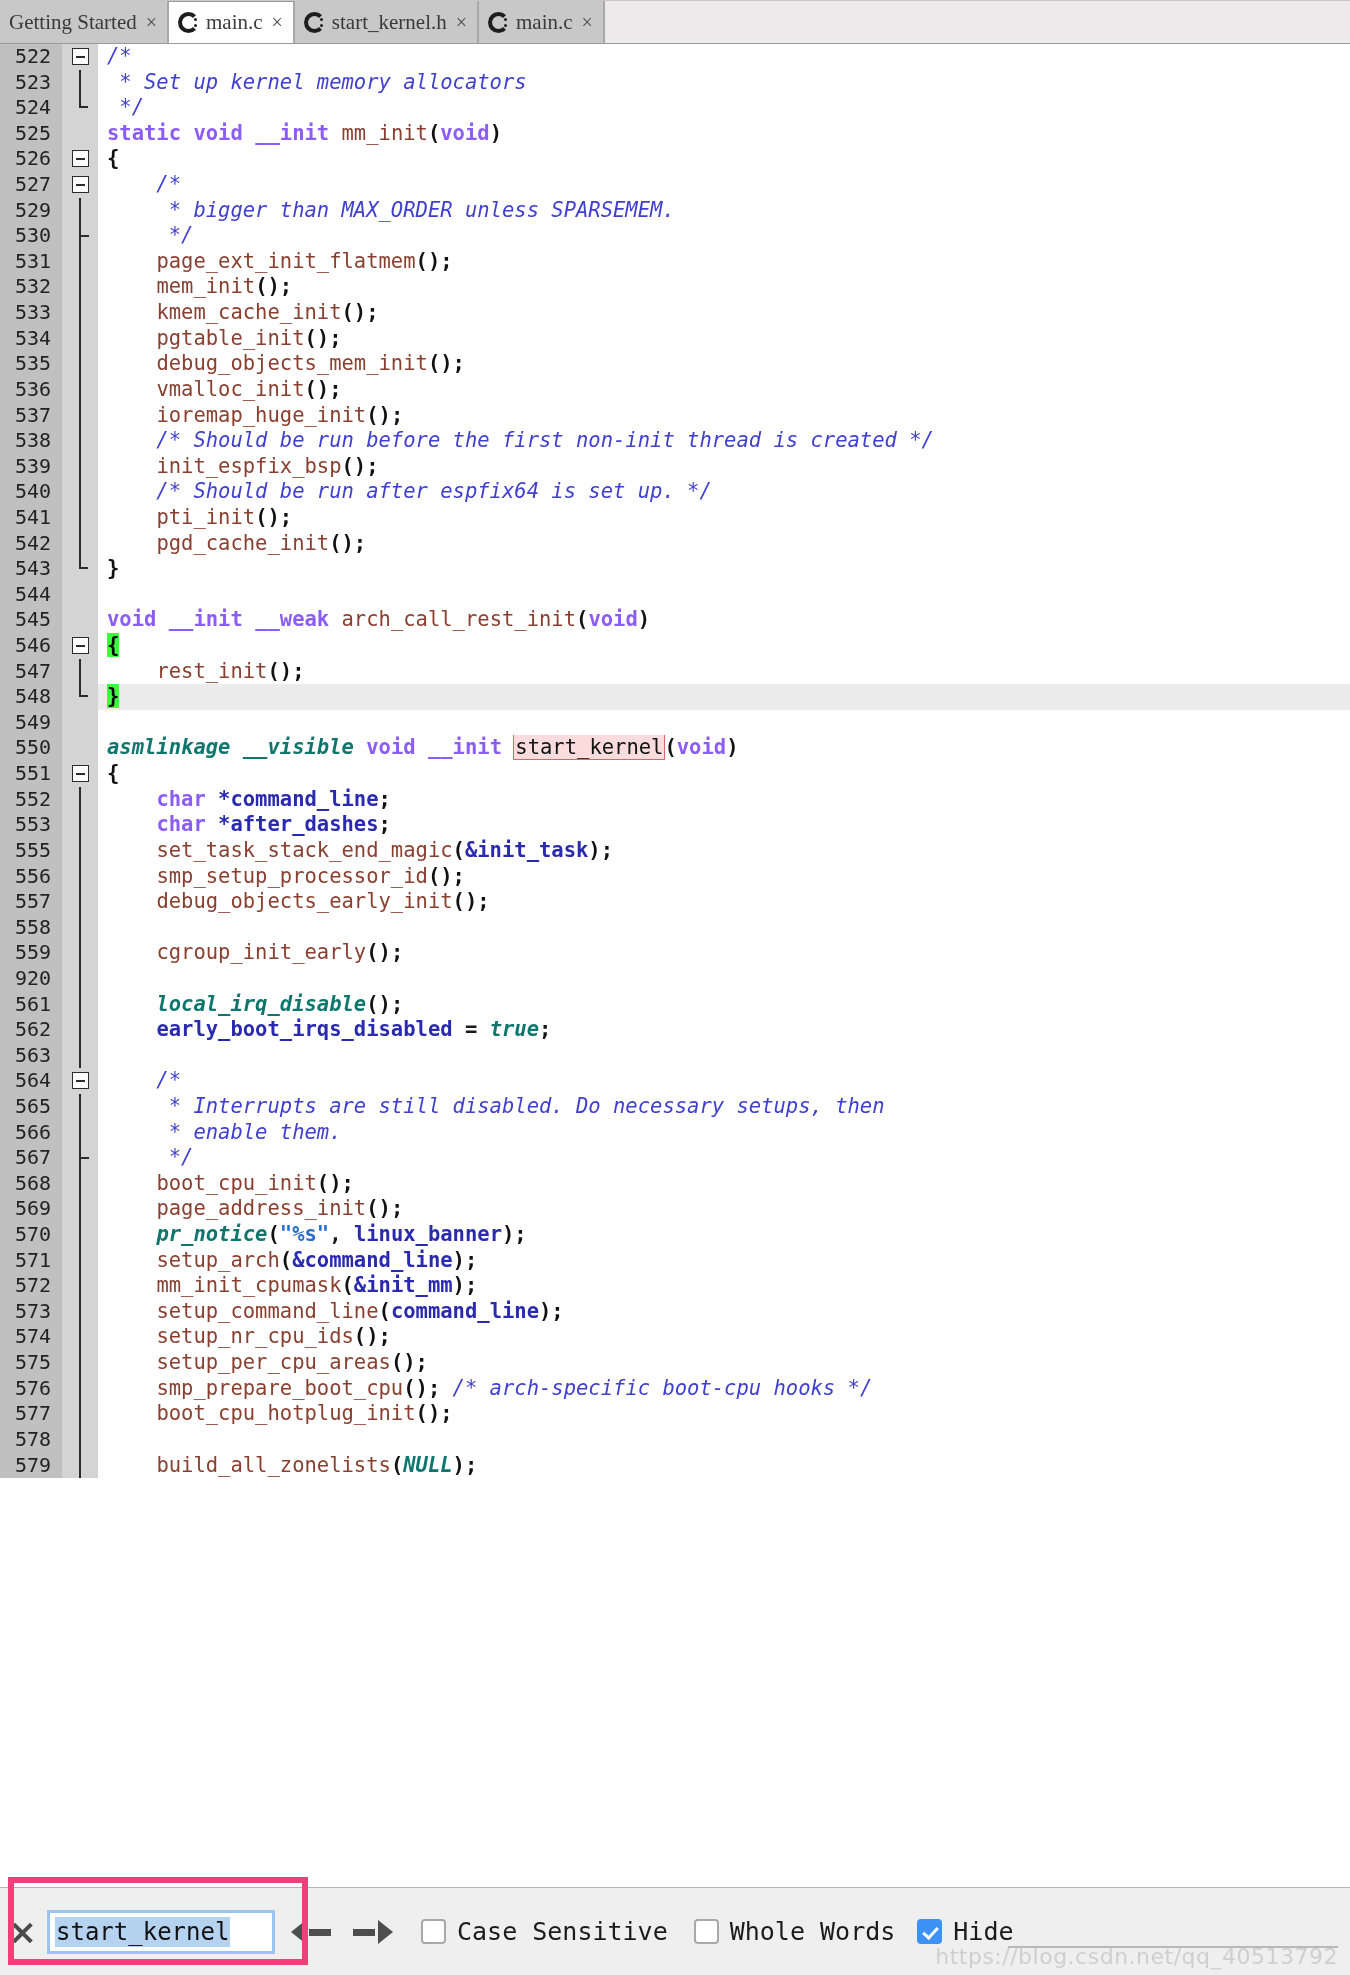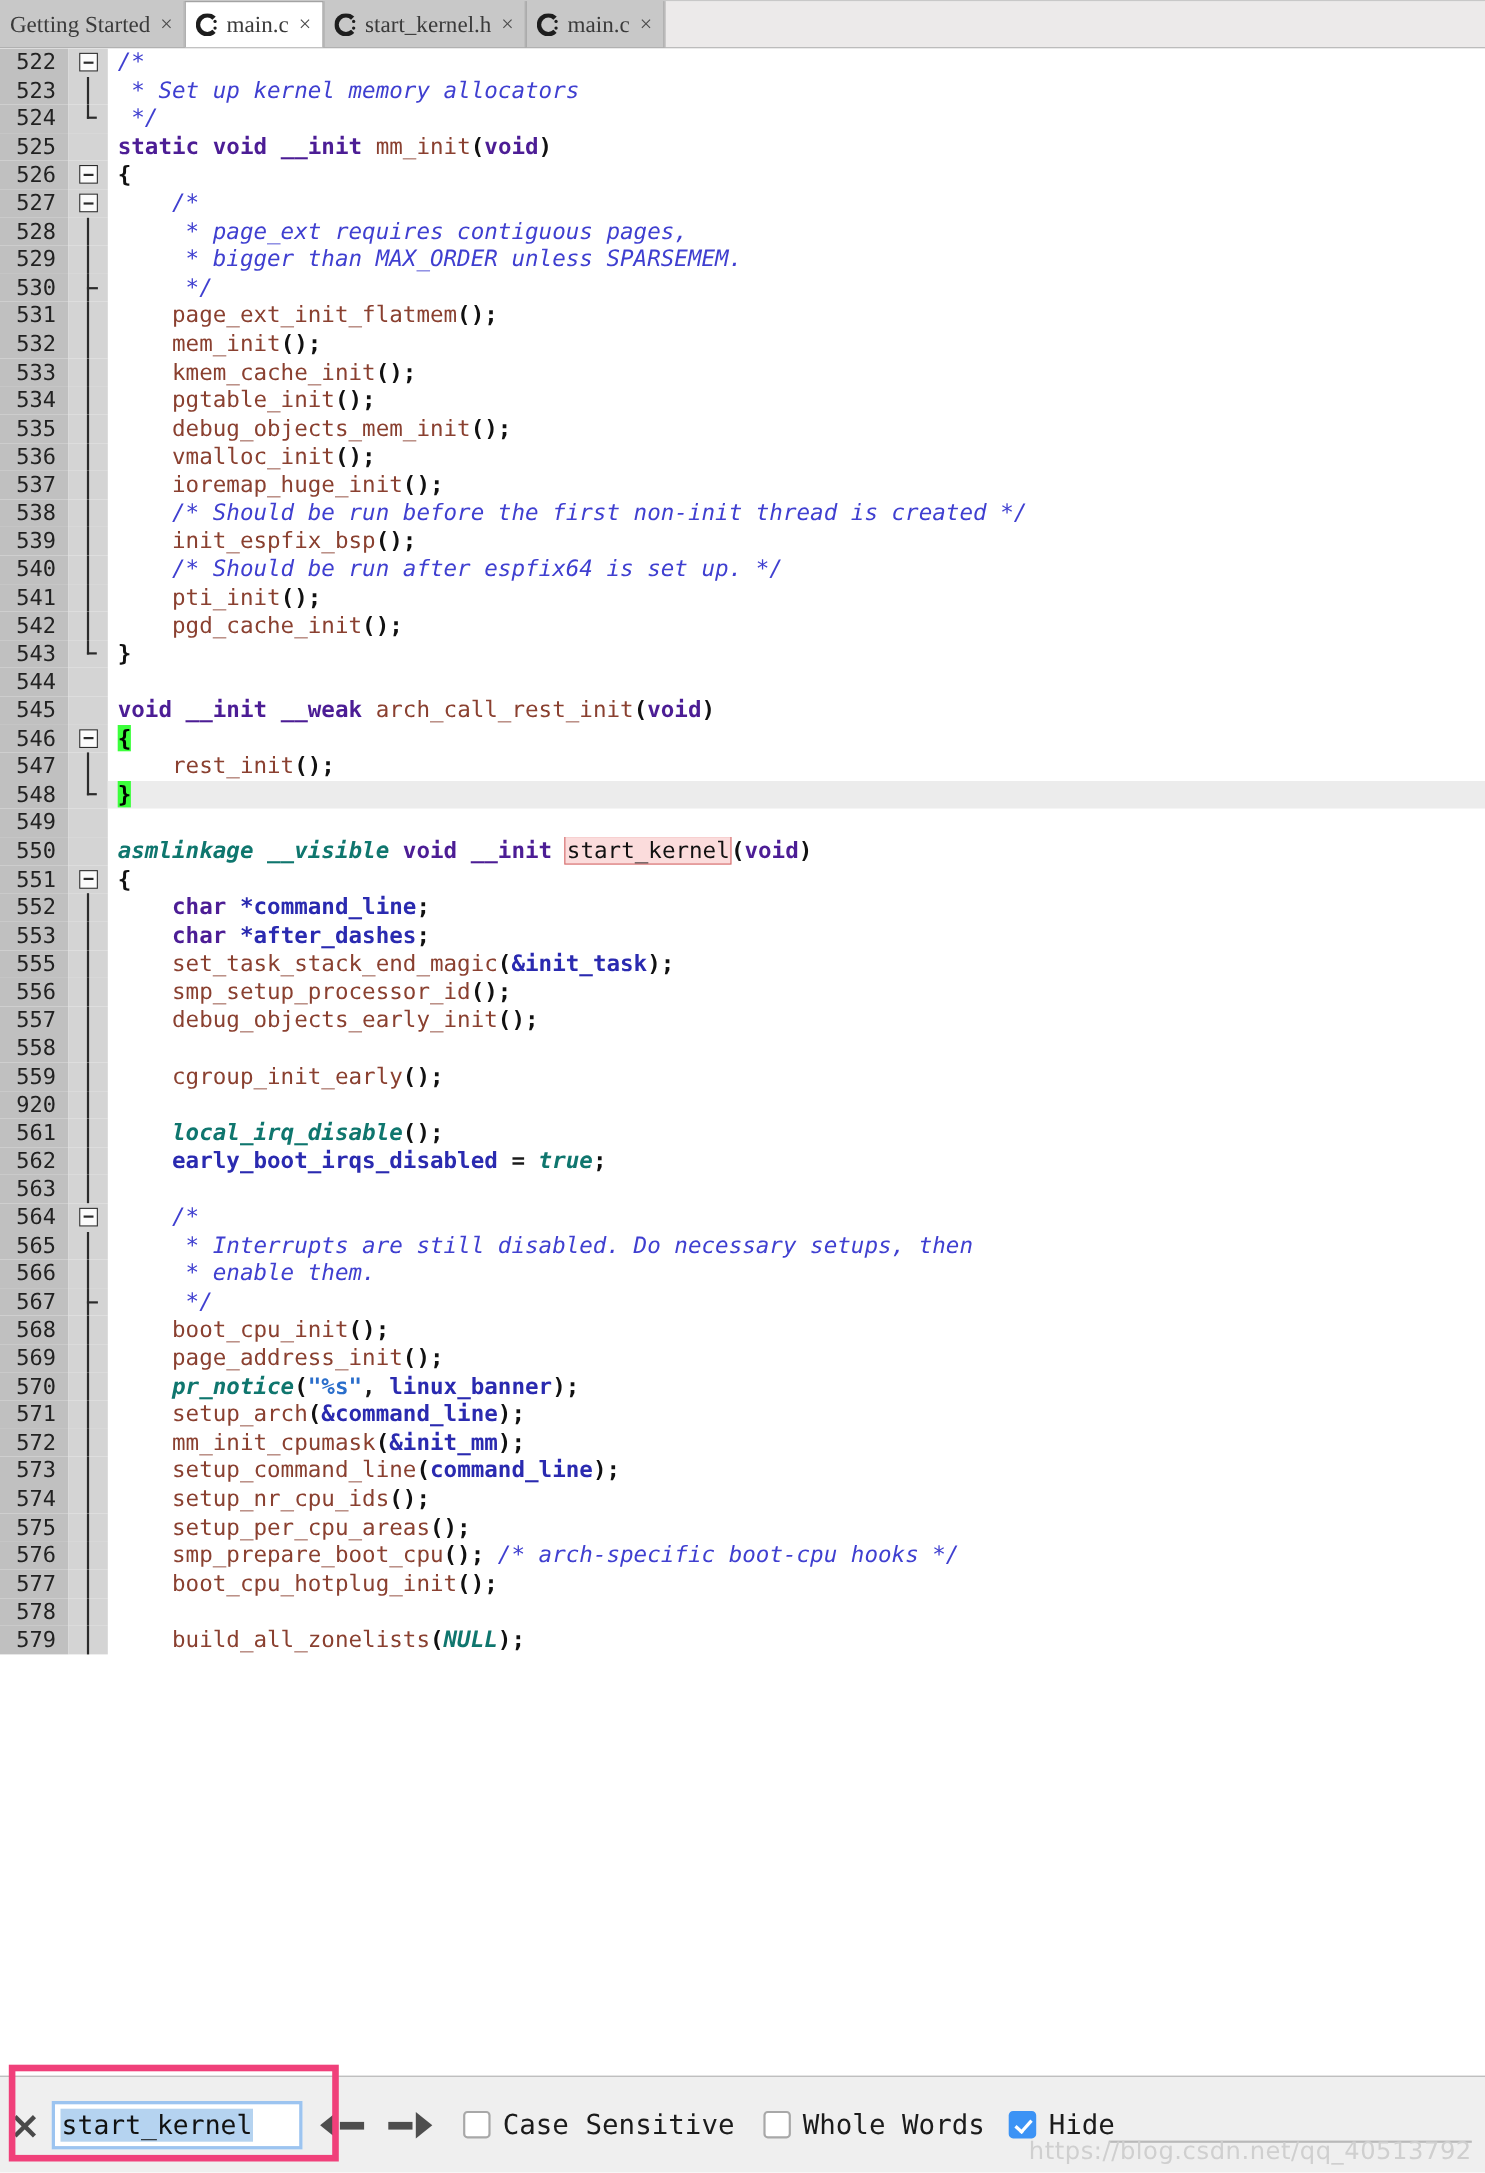--- a/index.html
+++ b/index.html
@@ -114,21 +114,21 @@
     padding-left:9px;
     color:#111;
     font-family:"DejaVu Sans Mono","Liberation Mono",monospace;
     position:relative;
     overflow:hidden;
   }
   .coderow.curline .code{background:#ececec;}
 
   
   .c-cmt   {color:#3f3fd0;font-style:italic;}
-  .c-kw    {color:#4c1d95;font-weight:bold;}
+  .c-kw    {color:#8b5cf6;font-weight:bold;}
   .c-fn    {color:#8a4030;}
   .c-macro {color:#0f766e;font-weight:bold;font-style:italic;}
   .c-var   {color:#2a2ab0;font-weight:bold;}
   .c-plain {color:#1a1a1a;font-weight:bold;}
   .c-str   {color:#2a6ecb;font-weight:bold;}
   .c-paren {color:#111;font-weight:bold;}
   .c-brace {color:#111;font-weight:bold;}
   .brace-hl{background:#3cff3c;color:#000;font-weight:bold;}
   .occ-hl{
     background:#fbdcdc;
@@ -295,27 +295,20 @@
       <div class="code"><span class="c-brace">{</span></div>
     </div>
     <div class="coderow">
       <div class="ln">527</div>
       <div class="fold">
         <span class="box"></span>
       </div>
       <div class="code"><span class="c-cmt">    /*</span></div>
     </div>
     <div class="coderow">
-      <div class="ln">528</div>
-      <div class="fold">
-        <span class="vline"></span>
-      </div>
-      <div class="code"><span class="c-cmt">     * page_ext requires contiguous pages,</span></div>
-    </div>
-    <div class="coderow">
       <div class="ln">529</div>
       <div class="fold">
         <span class="vline"></span>
       </div>
       <div class="code"><span class="c-cmt">     * bigger than MAX_ORDER unless SPARSEMEM.</span></div>
     </div>
     <div class="coderow">
       <div class="ln">530</div>
       <div class="fold">
         <span class="vline"></span>

